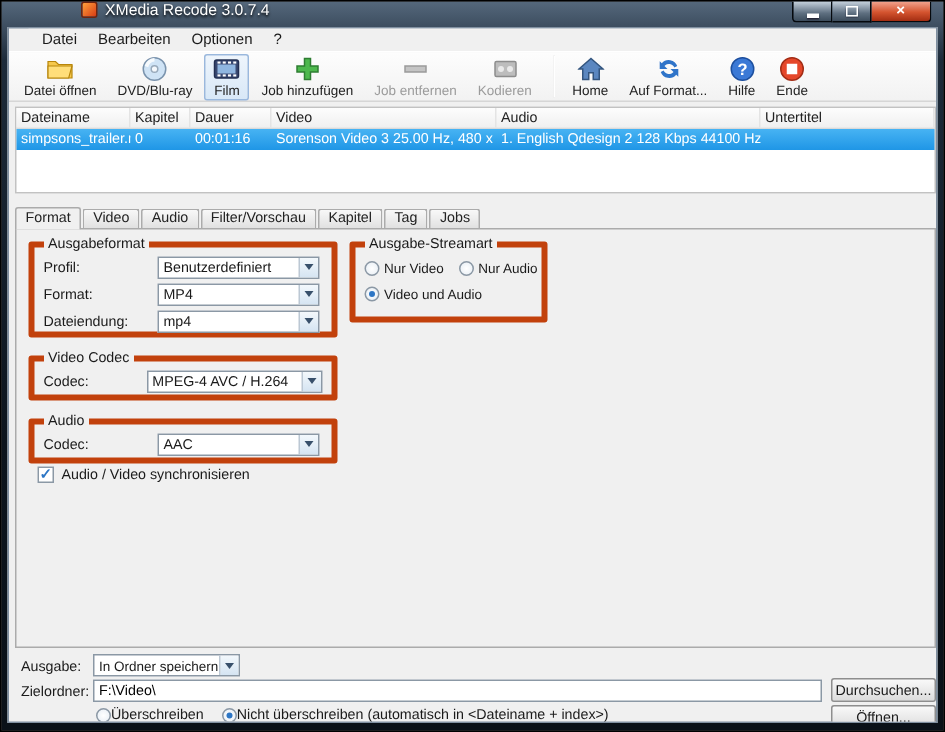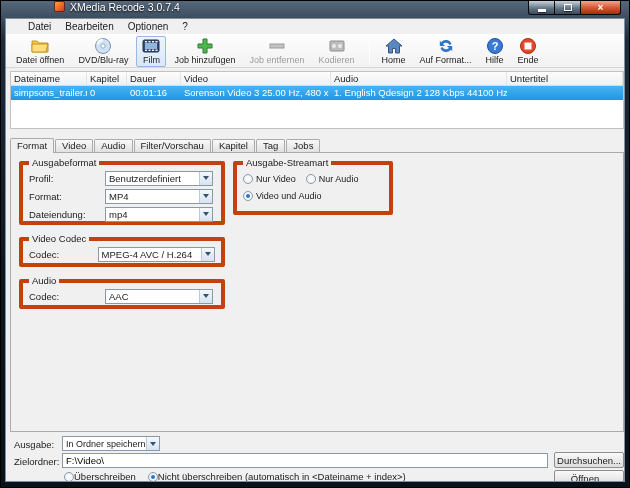--- a/index.html
+++ b/index.html
@@ -45,21 +45,21 @@
 
   
   .tabs { position:absolute; top:118px; left:4px; height:15px; display:flex; align-items:flex-end; z-index:3; }
   .tab { font-size:9.5px; height:13px; line-height:12px; padding:0 6px; background:linear-gradient(#f8f8f8,#e1e1e1); border:1px solid #ababab; border-bottom:none; border-radius:2px 2px 0 0; margin-right:1px; color:#222; }
   .tab.active { height:15px; line-height:14px; background:#f0f0f0; margin-bottom:-1px; z-index:4; position:relative; }
   .tab-panel { position:absolute; top:133px; left:4px; width:614px; height:280px; background:#f0f0f0; border:1px solid #ababab; }
 
   fieldset.groupbox { position:absolute; border:4px solid #c2410c; border-radius:2px; padding:0; min-width:0; background:#f0f0f0; }
   fieldset.groupbox legend { font-size:9.5px; margin-left:6px; padding:0 3px; }
   .gb-format  { left:8px;   top:4px;   width:206px; height:68px; }
-  .gb-stream  { left:222px; top:4px;   width:160px; height:58px; }
+  .gb-stream  { left:222px; top:4px;   width:132px; height:58px; }
   .gb-vcodec  { left:8px;   top:80px;  width:206px; height:34px; }
   .gb-audio   { left:8px;   top:122px; width:206px; height:34px; }
 
   .form-row { display:flex; align-items:center; margin:2px 6px; height:16px; }
   .form-row label { width:76px; font-size:9.5px; }
 
   .combo { height:15px; border:1px solid #8b98a5; background:#fff; display:flex; align-items:center; font-size:9.5px; overflow:hidden; }
   .combo-text { padding-left:3px; white-space:nowrap; flex:1; overflow:hidden; }
   .combo-arrow { width:13px; height:100%; flex:0 0 13px; border-left:1px solid #bcc8d4; background:linear-gradient(#f3f8fc,#d5e4f2); display:flex; align-items:center; justify-content:center; }
   .combo-arrow::after { content:""; border-left:3px solid transparent; border-right:3px solid transparent; border-top:4px solid #38506b; }
@@ -304,20 +304,24 @@
         <legend>Audio</legend>
         <div class="form-row">
           <label>Codec:</label>
           <div class="combo w108">
             <span class="combo-text">AAC</span>
             <span class="combo-arrow"></span>
           </div>
         </div>
       </fieldset>
 
+      <div class="checkbox-row">
+        <span class="checkbox checked"></span>
+        <span>Audio / Video synchronisieren</span>
+      </div>
 
     </div>
 
     <span class="lbl lbl-ausgabe">Ausgabe:</span>
     <div class="combo combo-ausgabe">
       <span class="combo-text">In Ordner speichern</span>
       <span class="combo-arrow"></span>
     </div>
 
     <span class="lbl lbl-ziel">Zielordner:</span>

